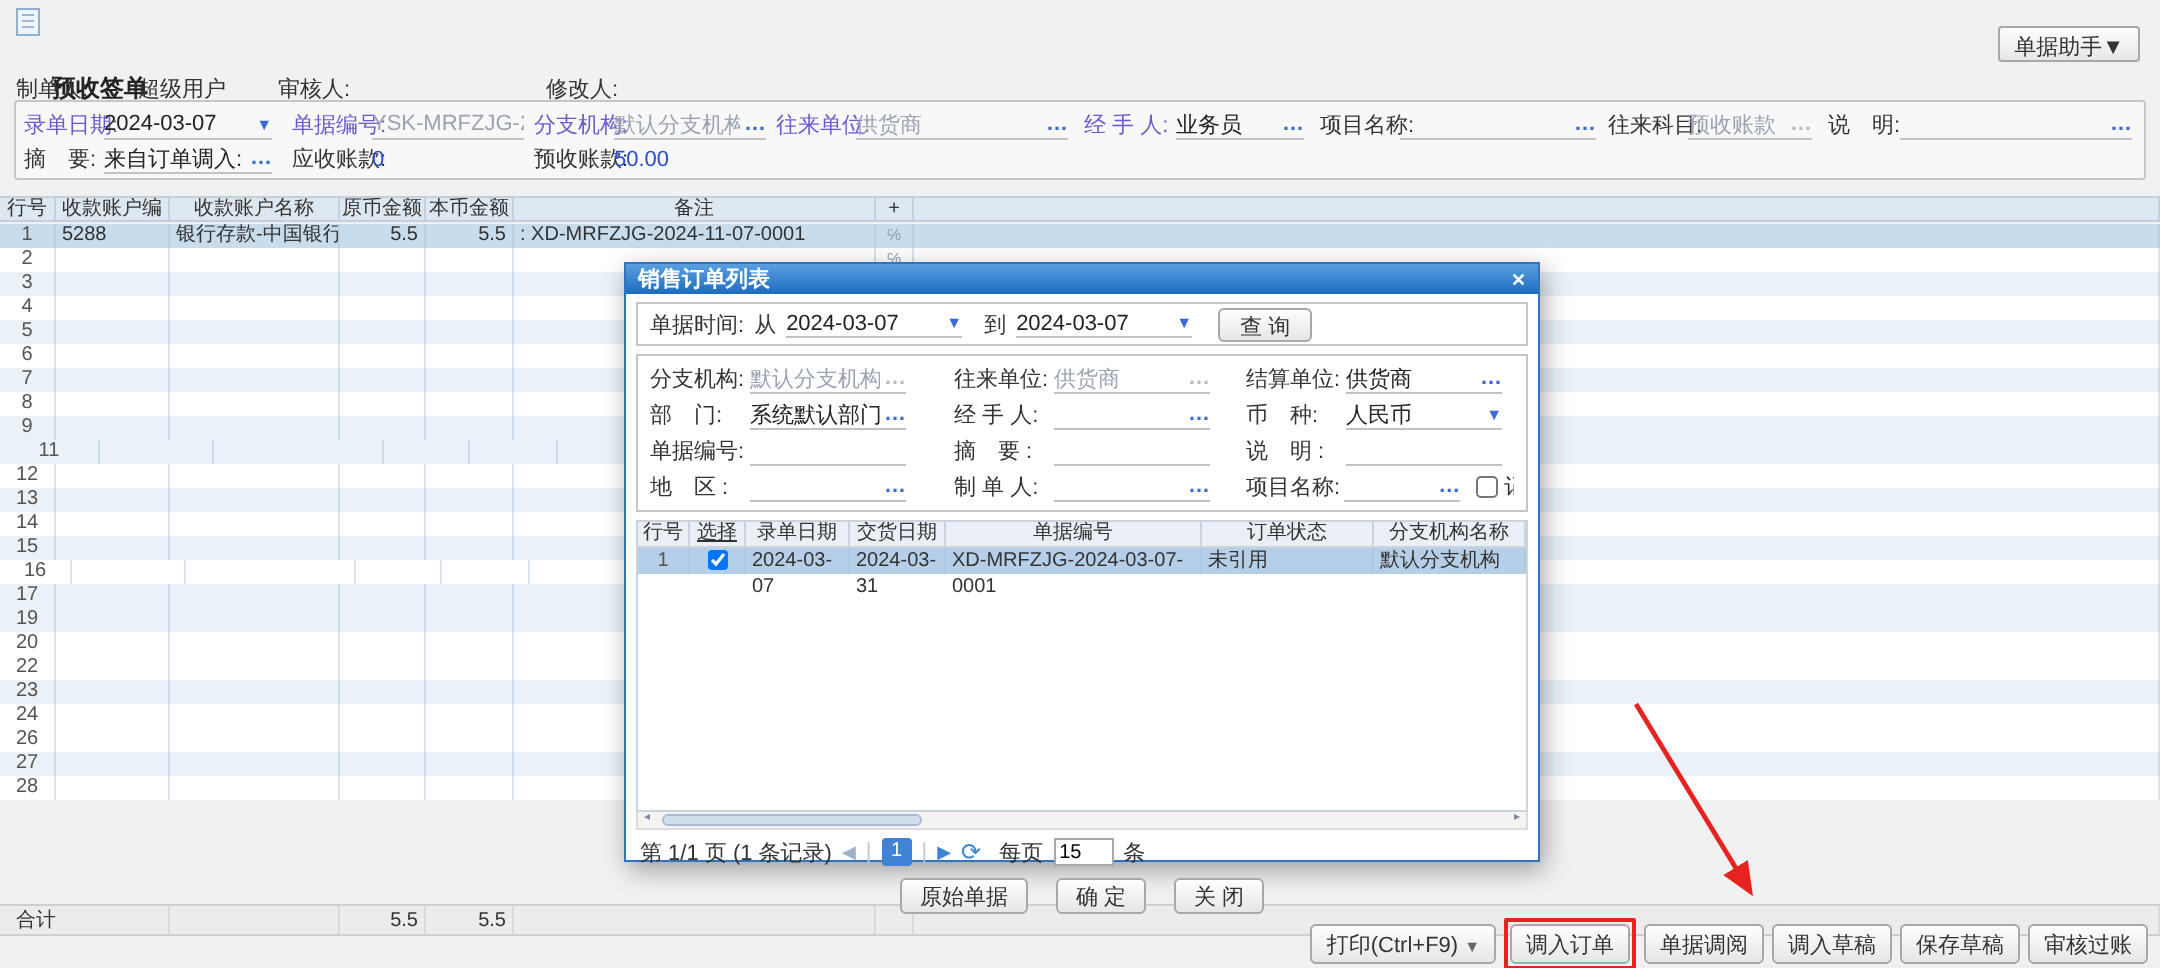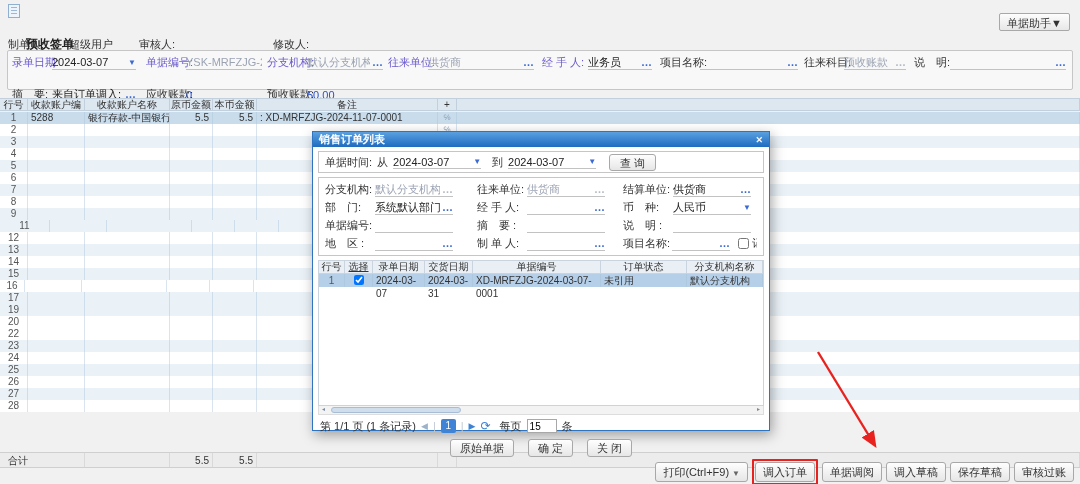--- a/index.html
+++ b/index.html
@@ -19,21 +19,21 @@
 
   
   .meta-row { position:absolute; left:8px; top:37px; display:flex; }
   .meta-row .m-label { color:#333; }
   .meta-row .m-val { color:#333; margin-left:24px; }
 
   
   .form-box { position:absolute; left:7px; top:50px; width:1066px; height:40px;
               background:#f8f8f8; border:1px solid #c6c6c6; border-radius:2px; }
   .f-row { position:absolute; left:4px; right:2px; display:flex; align-items:center; height:15px; }
-  .f-rowA { top:4px; } .f-rowB { top:36px; }
+  .f-rowA { top:4px; } .f-rowB { top:21px; }
   .lbl { white-space:nowrap; color:#333; }
   .lbl.accent { color:#6a5acd; }
   .val { display:inline-flex; align-items:center; border-bottom:1px solid #c2c2c2;
          height:14px; overflow:hidden; white-space:nowrap; color:#222; }
   .val.noline { border-bottom:none; }
   .val .txt { flex:1; overflow:hidden; white-space:nowrap; }
   .gray { color:#9ba3b3; }
   .blue { color:#2a50c8; }
   .dots { color:#3a6ad4; font-weight:bold; margin-left:2px; cursor:pointer; }
   .dots.gray { color:#b3bac6; }
@@ -347,21 +347,21 @@
         <div class="c num" style="width: 28px;">15</div>
         <div class="c left" style="width: 57px;"></div>
         <div class="c left" style="width: 85px;"></div>
         <div class="c right" style="width: 43px;"></div>
         <div class="c right" style="width: 44px;"></div>
         <div class="c left" style="width: 181px;"></div>
         <div class="c icon" style="width: 19px;">℅</div>
         <div class="c " style="flex: 1 1 0%;"></div>
       </div>
       <div class="g-row even">
-        <div class="c num" style="width: 25px;">16</div>
+        <div class="c num" style="width: 36px;">16</div>
         <div class="c left" style="width: 57px;"></div>
         <div class="c left" style="width: 85px;"></div>
         <div class="c right" style="width: 43px;"></div>
         <div class="c right" style="width: 44px;"></div>
         <div class="c left" style="width: 181px;"></div>
         <div class="c icon" style="width: 19px;">℅</div>
         <div class="c " style="flex: 1 1 0%;"></div>
       </div>
       <div class="g-row odd">
         <div class="c num" style="width: 28px;">17</div>
@@ -408,30 +408,20 @@
         <div class="c left" style="width: 57px;"></div>
         <div class="c left" style="width: 85px;"></div>
         <div class="c right" style="width: 43px;"></div>
         <div class="c right" style="width: 44px;"></div>
         <div class="c left" style="width: 181px;"></div>
         <div class="c icon" style="width: 19px;">℅</div>
         <div class="c " style="flex: 1 1 0%;"></div>
       </div>
       <div class="g-row even">
         <div class="c num" style="width: 28px;">24</div>
-        <div class="c left" style="width: 57px;"></div>
-        <div class="c left" style="width: 85px;"></div>
-        <div class="c right" style="width: 43px;"></div>
-        <div class="c right" style="width: 44px;"></div>
-        <div class="c left" style="width: 181px;"></div>
-        <div class="c icon" style="width: 19px;">℅</div>
-        <div class="c " style="flex: 1 1 0%;"></div>
-      </div>
-      <div class="g-row odd">
-        <div class="c num" style="width: 28px;">25</div>
         <div class="c left" style="width: 57px;"></div>
         <div class="c left" style="width: 85px;"></div>
         <div class="c right" style="width: 43px;"></div>
         <div class="c right" style="width: 44px;"></div>
         <div class="c left" style="width: 181px;"></div>
         <div class="c icon" style="width: 19px;">℅</div>
         <div class="c " style="flex: 1 1 0%;"></div>
       </div>
       <div class="g-row even">
         <div class="c num" style="width: 28px;">26</div>

